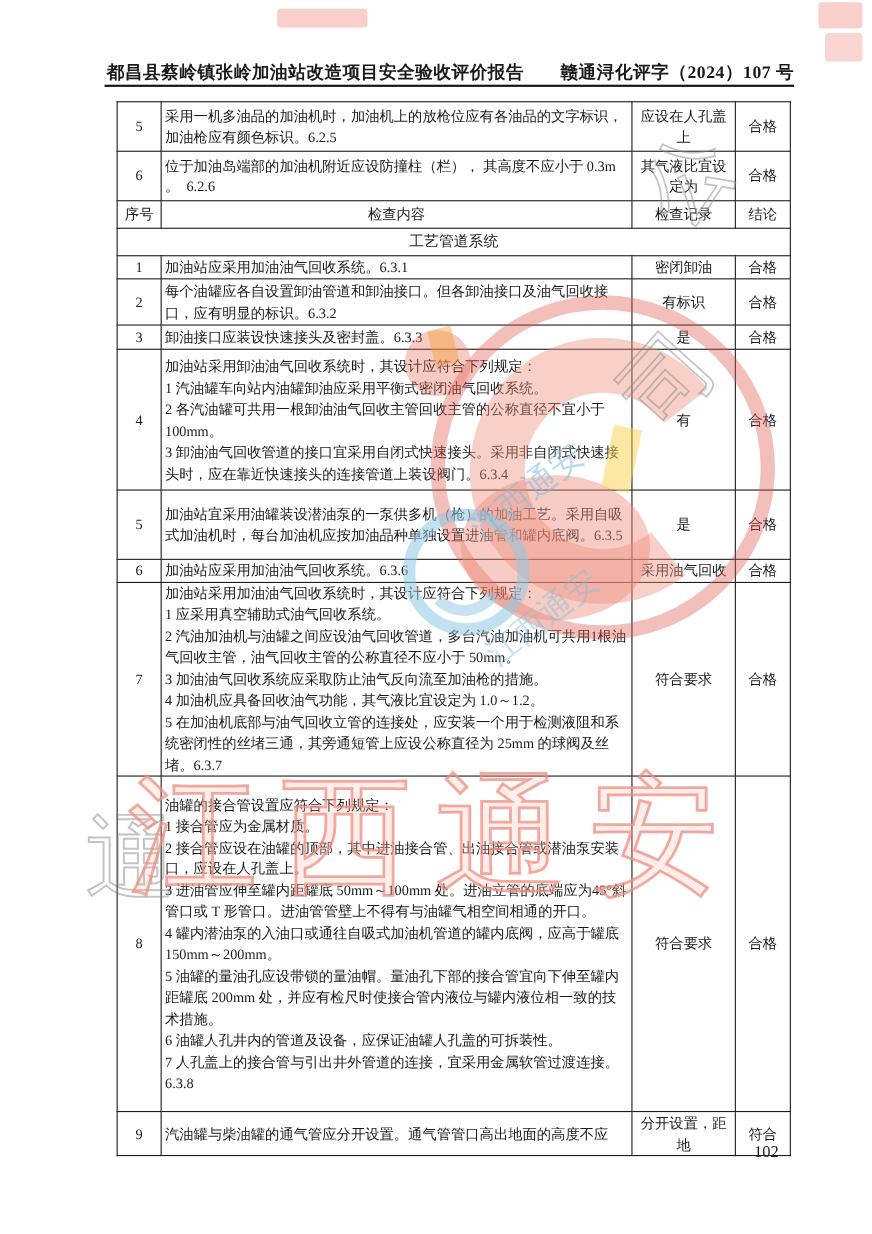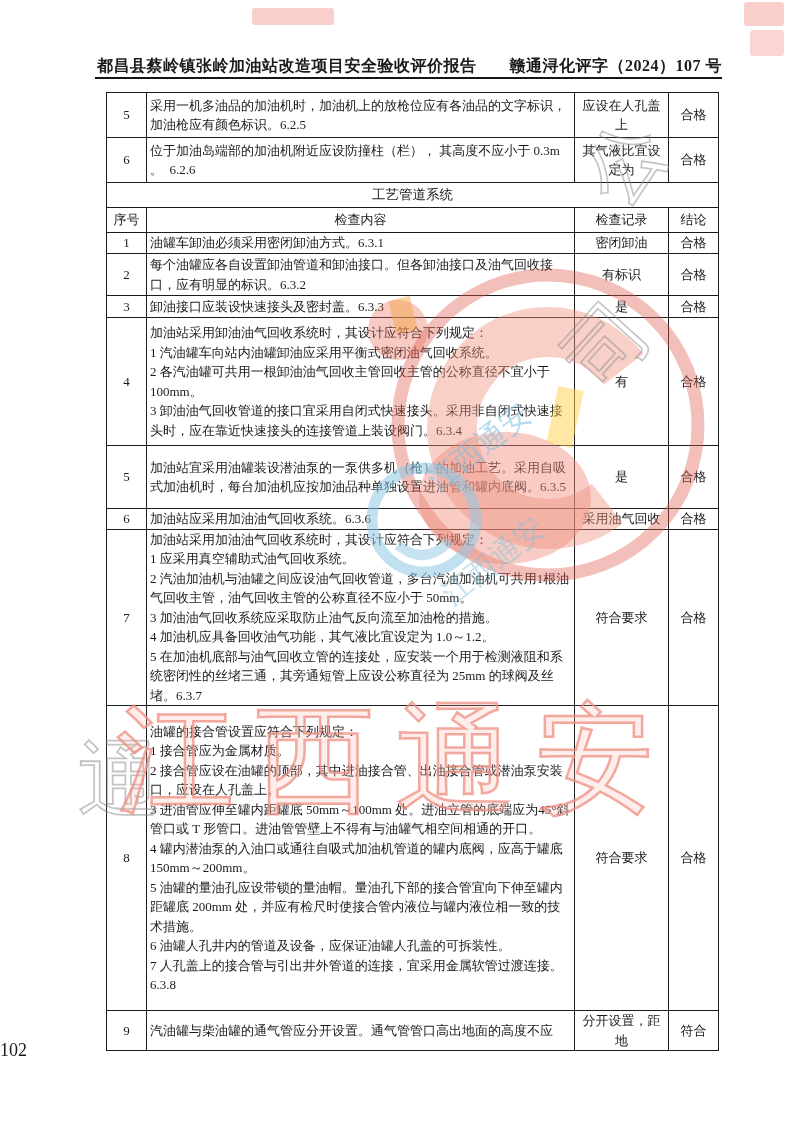--- a/index.html
+++ b/index.html
@@ -25,21 +25,21 @@
   table.insp td {
     border:1.6px solid #1c1c1c; padding:0 3px;
     vertical-align:middle; overflow:hidden;
   }
   td.c-no, td.c-record, td.c-conclusion { text-align:center; line-height:19.5px; }
   td.c-content { text-align:left; white-space:pre-wrap; line-height:19.5px; padding:1px 4px;margin-top:27px; }
   td.section-cell { text-align:center; font-size:13.5px; }
   td.head-cell { text-align:center; }
   .page-footer {
     position:absolute; top:1040px; left:0; width:708px;
-    text-align:left; font-size:18px; z-index:1;
+    text-align:right; font-size:15px; z-index:1;
   }
   svg.wm {
     position:absolute; top:0; left:0; z-index:3; pointer-events:none;
   }
 </style>
 </head>
 <body>
 
 <div class="page-header">
   <span>都昌县蔡岭镇张岭加油站改造项目安全验收评价报告</span>
@@ -61,31 +61,31 @@
         <td class="c-record">应设在人孔盖上</td>
         <td class="c-conclusion">合格</td>
       </tr>
       <tr style="height: 45px;">
         <td class="c-no">6</td>
         <td class="c-content">位于加油岛端部的加油机附近应设防撞柱（栏）， 其高度不应小于 0.3m 。  6.2.6</td>
         <td class="c-record">其气液比宜设定为</td>
         <td class="c-conclusion">合格</td>
       </tr>
       <tr style="height: 25px;">
-        <td class="section-cell" colspan="4">工艺管道系统</td>
-      </tr>
-      <tr style="height: 25px;">
         <td class="head-cell">序号</td>
         <td class="head-cell">检查内容</td>
         <td class="head-cell">检查记录</td>
         <td class="head-cell">结论</td>
       </tr>
+      <tr style="height: 25px;">
+        <td class="section-cell" colspan="4">工艺管道系统</td>
+      </tr>
       <tr style="height: 21px;">
         <td class="c-no">1</td>
-        <td class="c-content">油罐车卸油必须采用密闭卸油方式。6.3.1</td>
+        <td class="c-content">加油站应采用加油油气回收系统。6.3.1</td>
         <td class="c-record">密闭卸油</td>
         <td class="c-conclusion">合格</td>
       </tr>
       <tr style="height: 42px;">
         <td class="c-no">2</td>
         <td class="c-content">每个油罐应各自设置卸油管道和卸油接口。但各卸油接口及油气回收接口，应有明显的标识。6.3.2</td>
         <td class="c-record">有标识</td>
         <td class="c-conclusion">合格</td>
       </tr>
       <tr style="height: 22px;">

